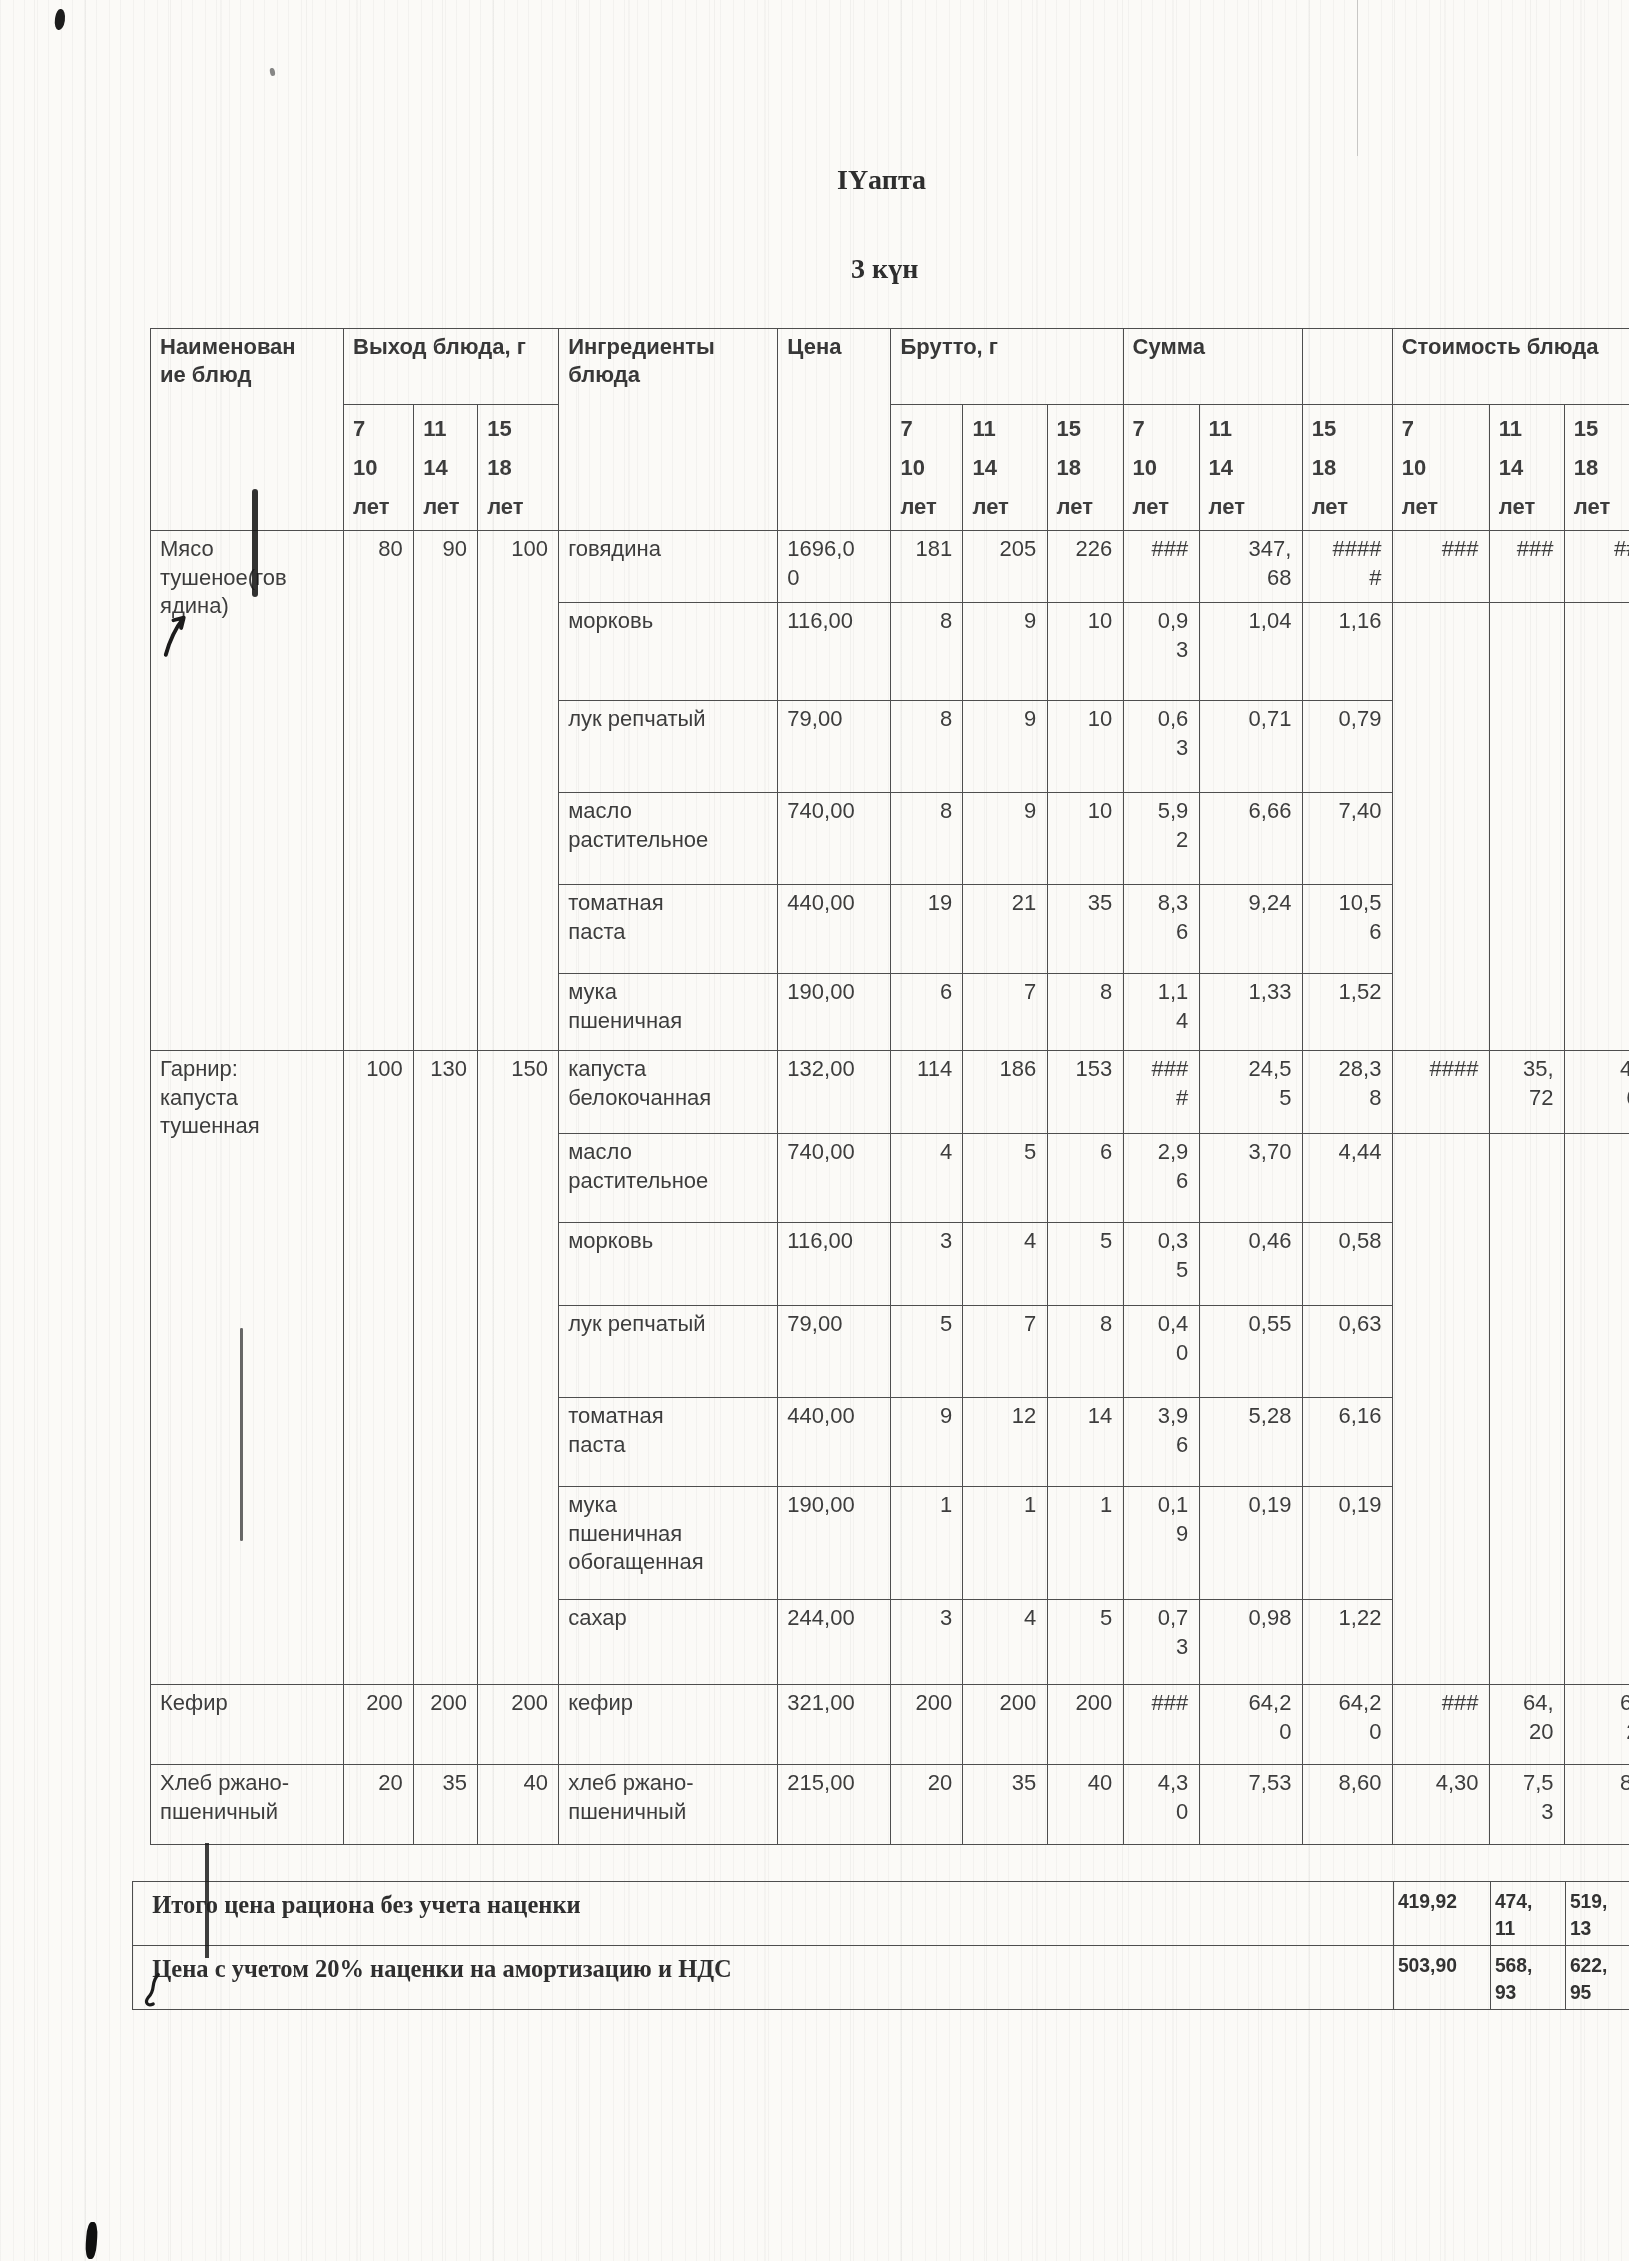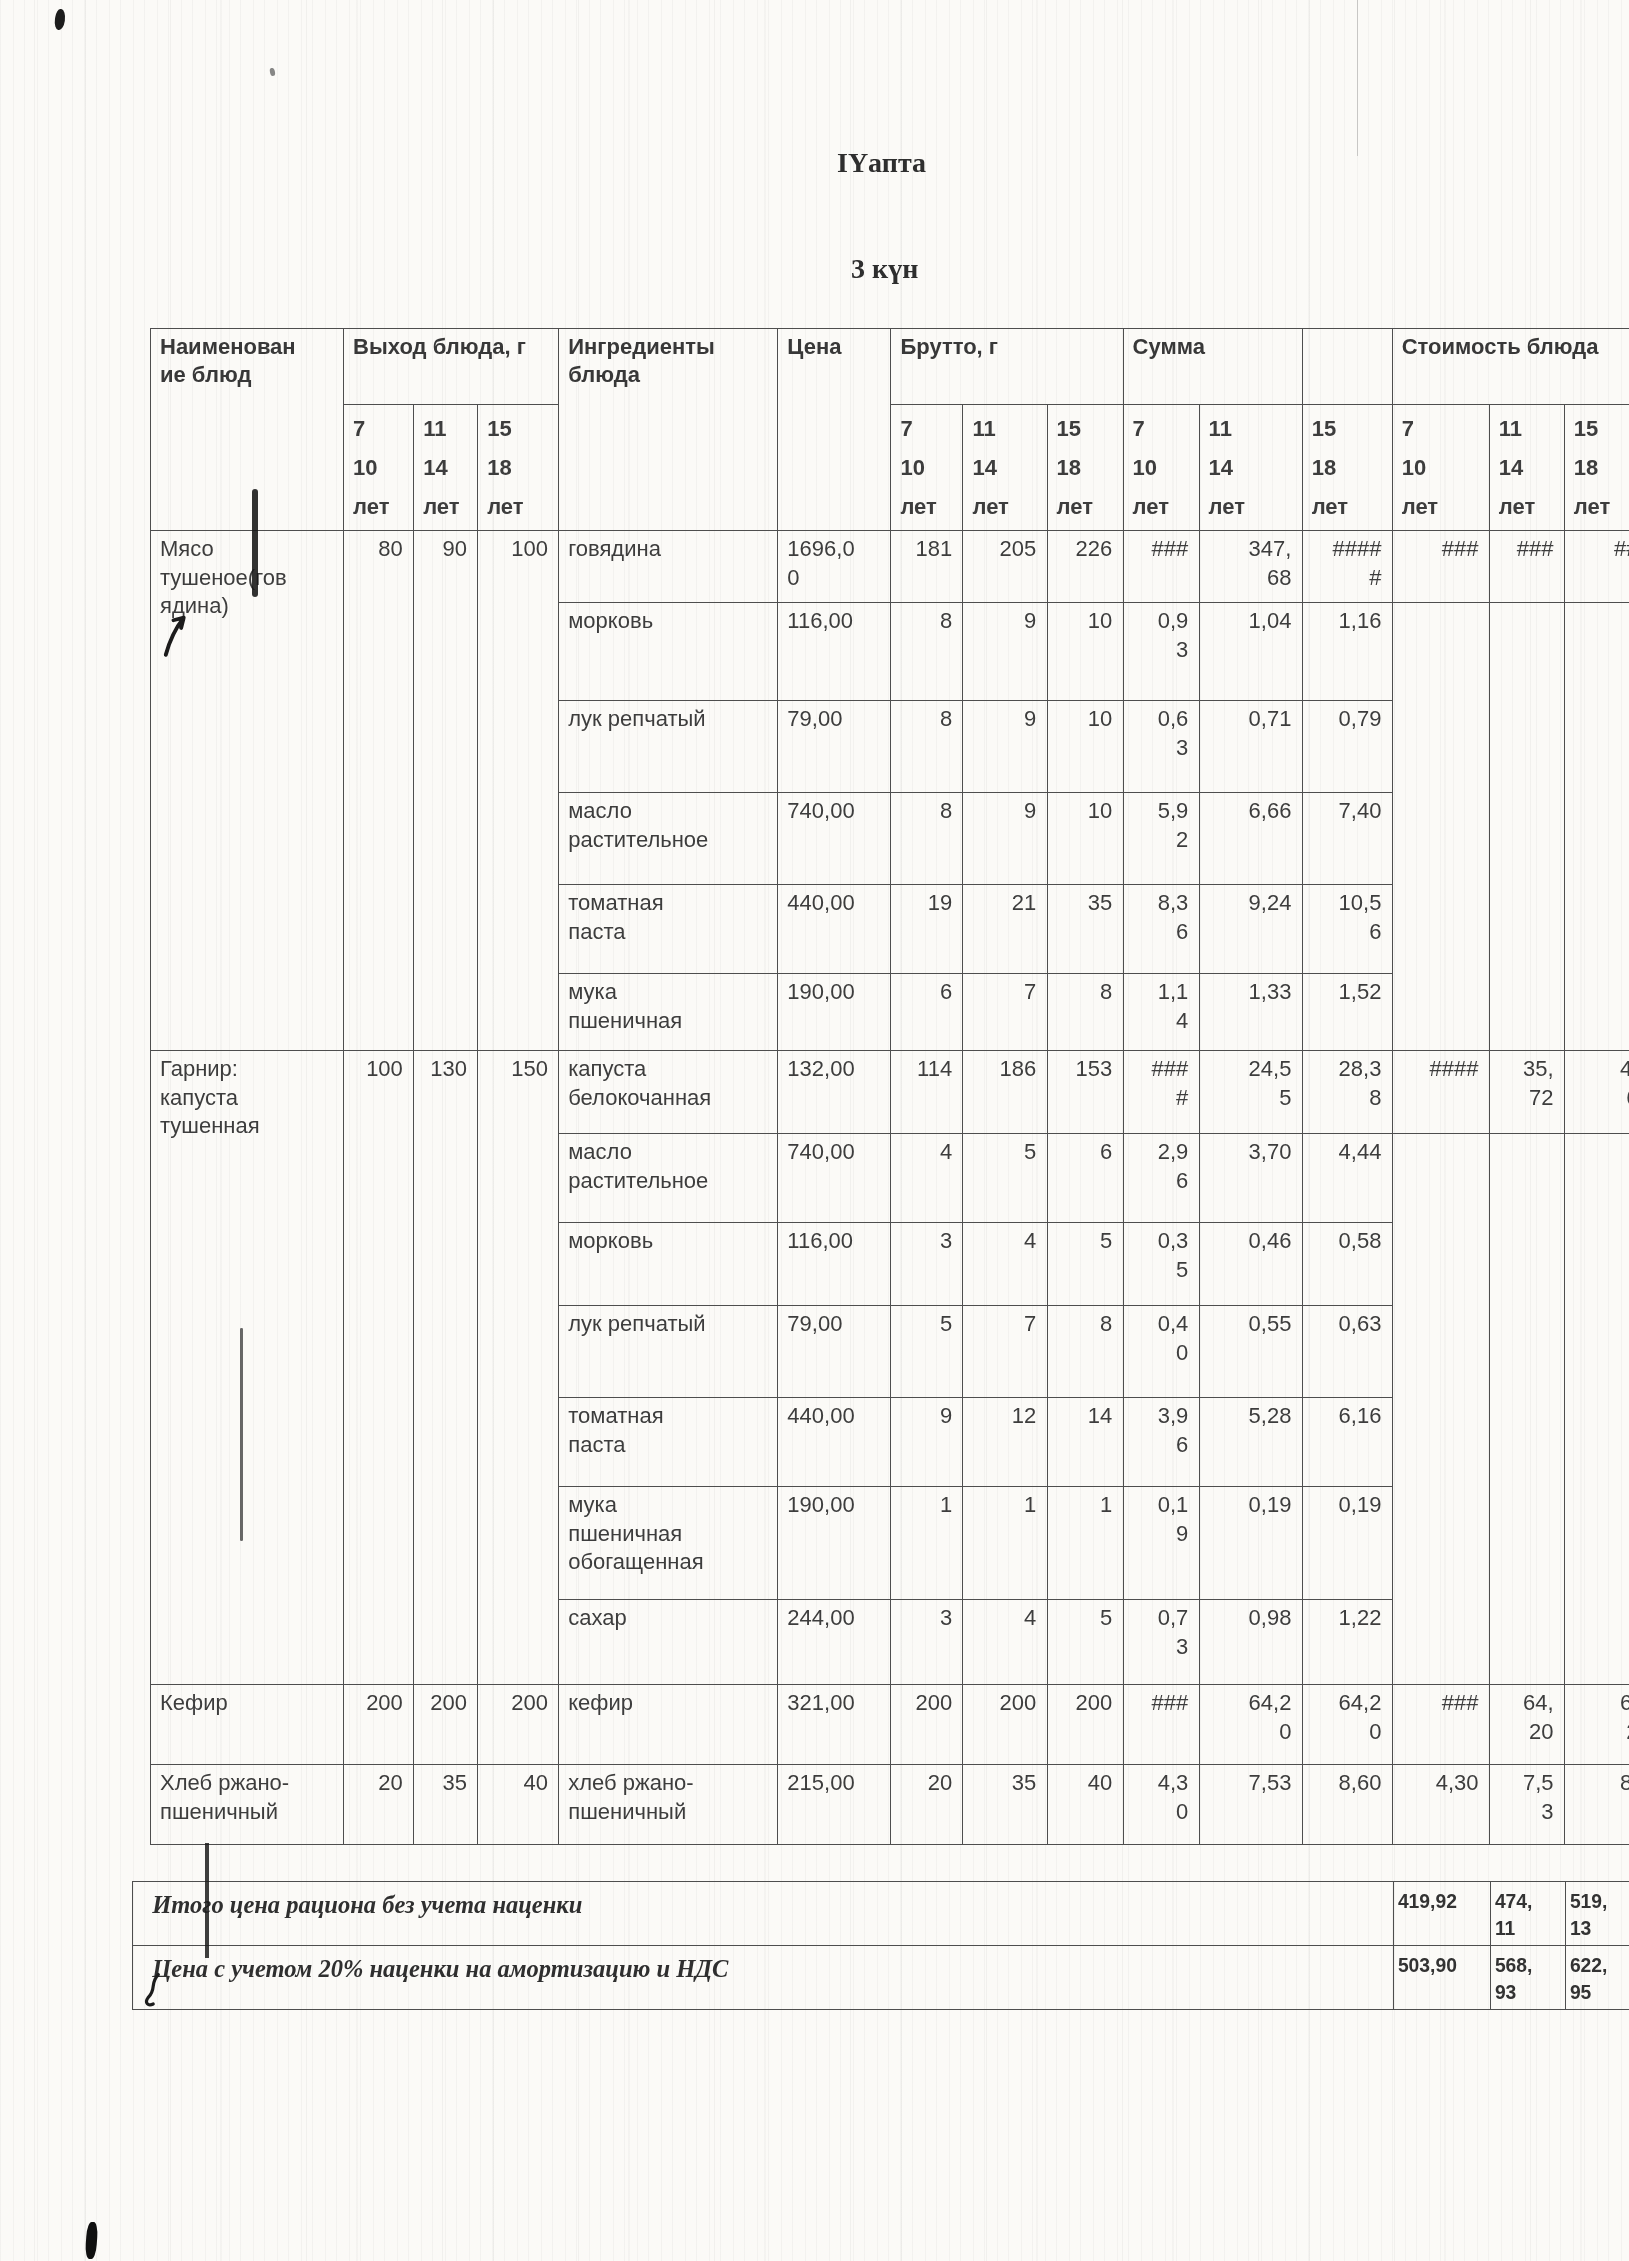--- a/index.html
+++ b/index.html
@@ -15,21 +15,21 @@
     color:#3d3d3d;
   }
   .title{
     position:absolute;
     font-family:"Liberation Serif", serif;
     font-weight:bold;
     font-size:28px;
     color:#2e2e2e;
     white-space:nowrap;
   }
-  .title1{left:837px;top:147px;}
+  .title1{left:837px;top:164px;}
   .title2{left:851px;top:253px;}
 
   table{border-collapse:collapse;table-layout:fixed;}
   .main{
     position:absolute;left:150px;top:328px;
     width:1512px;
     font-size:22px;line-height:1.3;
   }
   .main td{
     border:1.3px solid #4e4e4e;
@@ -52,21 +52,20 @@
     font-size:19.3px;
   }
   .foot td{
     border:1.3px solid #4e4e4e;
     vertical-align:top;
     white-space:pre-line;
     overflow:hidden;
   }
   .flabel{
     font-family:"Liberation Serif", serif;
-    font-style:italic;
     font-weight:bold;
     font-size:24.5px;
     color:#2f2f2f;
     padding:9px 6.4px 3.9px 19.3px;
   }
   .fval{
     font-weight:bold;
     text-align:left;
     line-height:1.4;
     padding:6.4px 11.6px 2.6px 3.9px;

